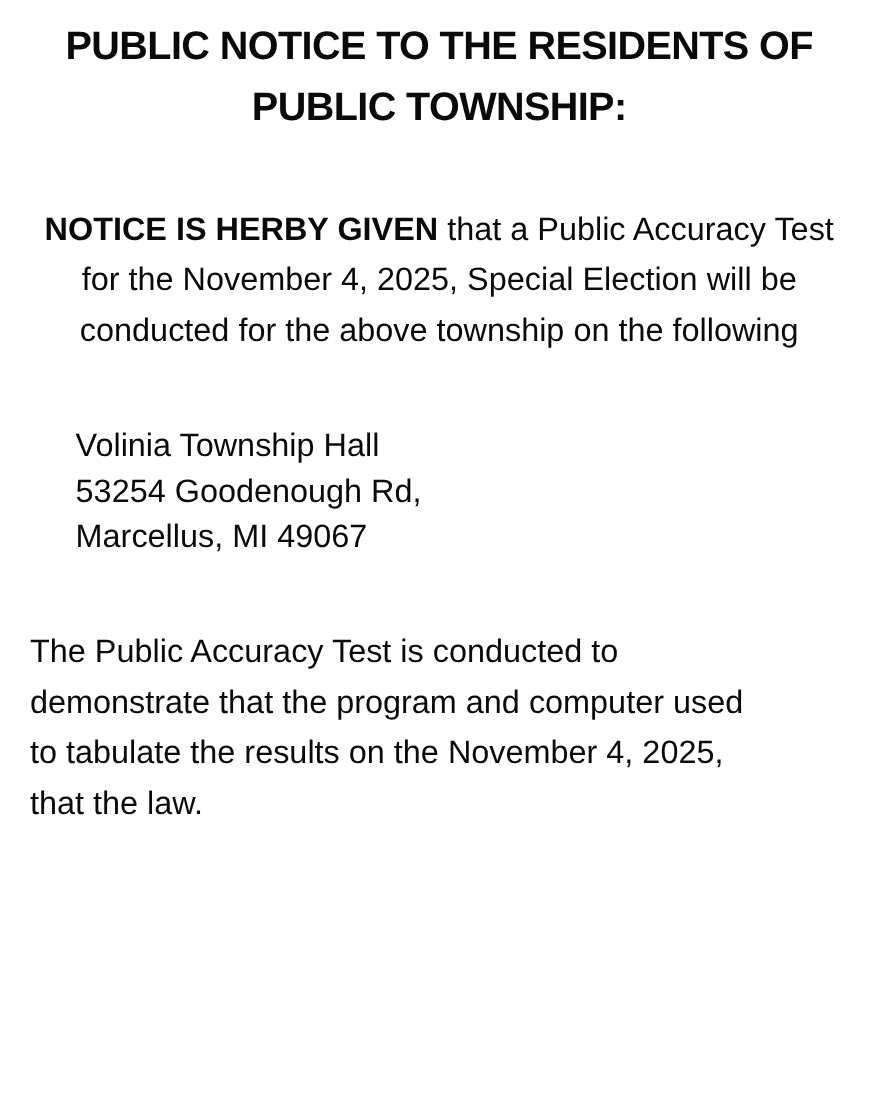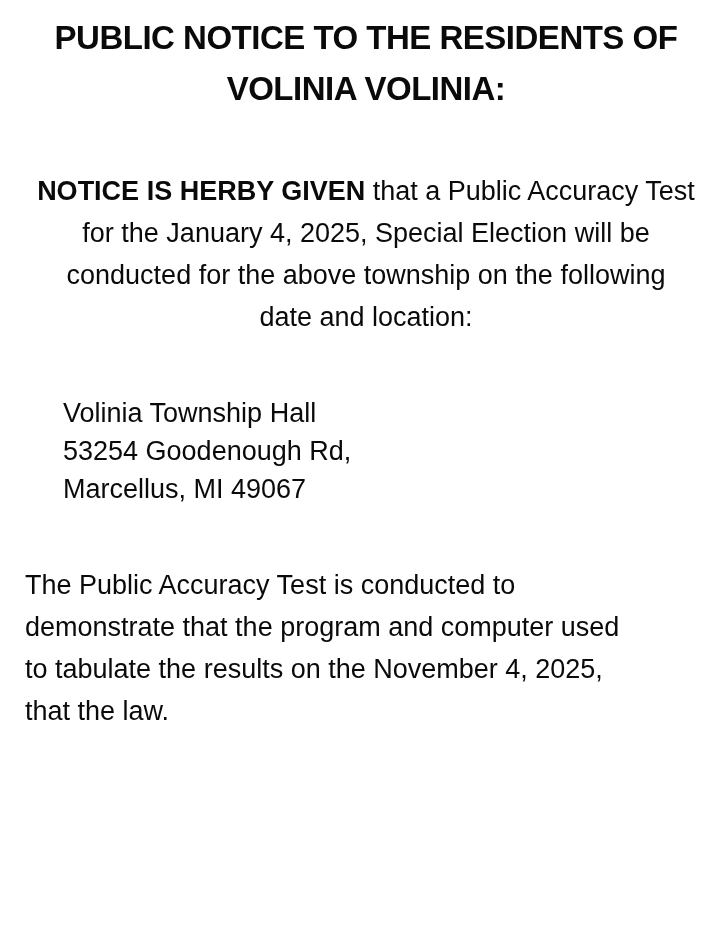--- a/index.html
+++ b/index.html
@@ -56,28 +56,27 @@
     line-height: 40px;
   }
 </style>
 </head>
 <body>
 
 <div class="page">
 
   <h1 class="doc-title">
     <span class="line" style="display:block">PUBLIC NOTICE TO THE RESIDENTS OF</span>
-    <span class="line" style="display:block">VOLINIA VOLINIA:</span>
+    <span class="line" style="display:block">PUBLIC TOWNSHIP:</span>
   </h1>
 
   <p class="para notice-para">
     <span class="line"><strong class="lead-bold">NOTICE IS HERBY GIVEN</strong><span> that a Public Accuracy Test</span></span>
-    <span class="line">for the January 4, 2025, Special Election will be</span>
+    <span class="line">for the November 4, 2025, Special Election will be</span>
     <span class="line">conducted for the above township on the following</span>
-    <span class="line">date and location:</span>
   </p>
 
   <p class="para location-block">
     <span class="line">Volinia Township Hall</span>
     <span class="line">53254 Goodenough Rd,</span>
     <span class="line">Marcellus, MI 49067</span>
   </p>
 
   <p class="para purpose-para">
     <span class="line">The Public Accuracy Test is conducted to</span>

